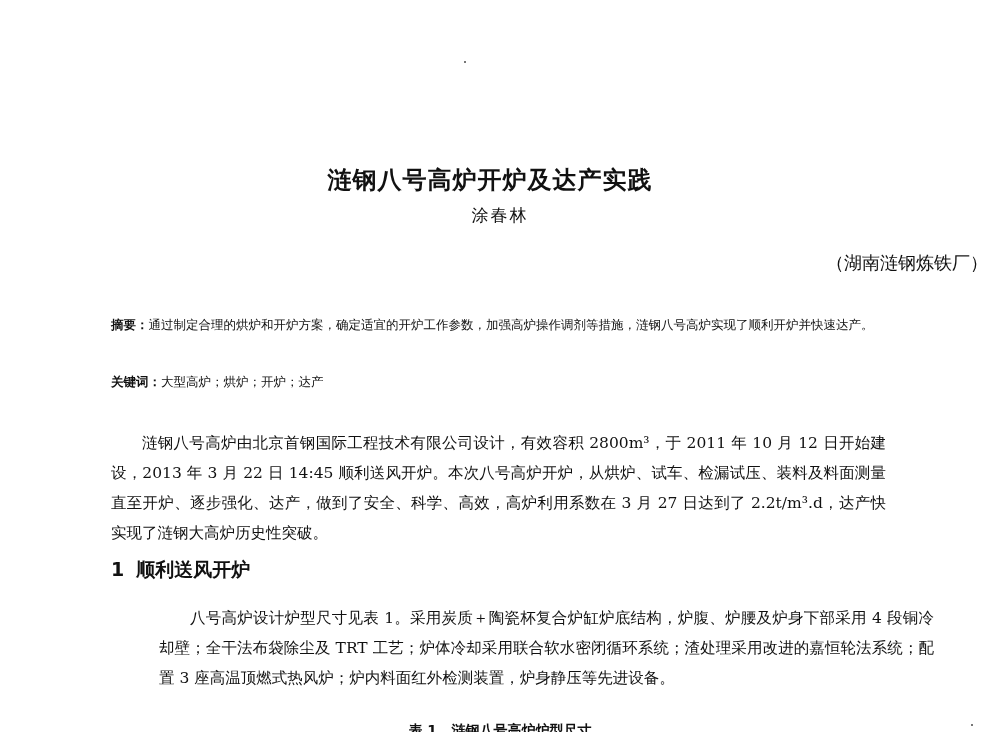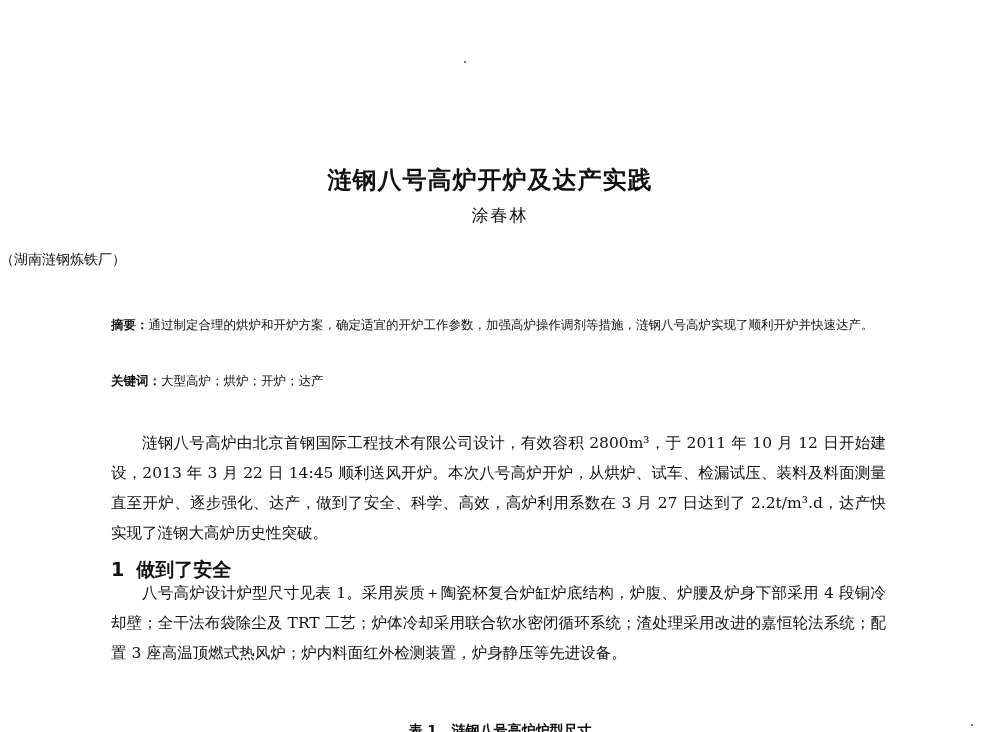--- a/index.html
+++ b/index.html
@@ -13,41 +13,41 @@
     position: absolute; left: 0; width: 980px; top: 164px;
     text-align: center; font-family: "DejaVu Sans", "Liberation Sans", sans-serif;
     font-weight: bold; font-size: 24px; letter-spacing: 1px; color: #111;
   }
   .author {
     position: absolute; left: 0; width: 1000px; top: 204px;
     text-align: center; font-size: 17px; letter-spacing: 2px;
   }
   .affil {
     position: absolute; left: 0; width: 988px; top: 251px;
-    text-align: left; font-size: 14px;
+    text-align: right; font-size: 18px;
   }
   .abstract {
     position: absolute; left: 111px; width: 780px; top: 312px;
     font-size: 12.5px; line-height: 29px;
     font-family: Liberation Mono, monospace;
   }
   .abstract .label { font-weight: bold; }
   .keywords {
     position: absolute; left: 111px; width: 780px; top: 372px;
     font-size: 12.5px; line-height: 20px;
-    font-family: Liberation Mono, monospace;
+    font-family: Liberation Serif, serif;
   }
   .keywords .label { font-weight: bold; }
   .para {
     position: absolute; left: 111px; width: 775px;
     font-size: 15.5px; line-height: 30px; text-align: justify;
     text-indent: 2em;
   }
   .p1 { top: 428px; }
-  .p2 { top: 578px; }
+  .p2 { top: 603px; margin-left: 48px; }
   .section {
     position: absolute; left: 111px; top: 557px;
     font-family: "DejaVu Sans", "Liberation Sans", sans-serif;
     font-weight: bold; font-size: 19px;
   }
   .section .num { margin-right: 12px; }
   .caption {
     position: absolute; left: 0; width: 1000px; top: 722px;
     text-align: center; font-family: "DejaVu Sans", "Liberation Sans", sans-serif;
     font-weight: bold; font-size: 14px; white-space: pre;
@@ -67,18 +67,18 @@
   <span class="label">摘要：</span><span>通过制定合理的烘炉和开炉方案，确定适宜的开炉工作参数，加强高炉操作调剂等措施，涟钢八号高炉实现了顺利开炉并快速达产。</span>
 </div>
 
 <div class="keywords">
   <span class="label">关键词：</span><span>大型高炉；烘炉；开炉；达产</span>
 </div>
 
 <div class="para p1">涟钢八号高炉由北京首钢国际工程技术有限公司设计，有效容积 2800m³，于 2011 年 10 月 12 日开始建设，2013 年 3 月 22 日 14:45 顺利送风开炉。本次八号高炉开炉，从烘炉、试车、检漏试压、装料及料面测量直至开炉、逐步强化、达产，做到了安全、科学、高效，高炉利用系数在 3 月 27 日达到了 2.2t/m³.d，达产快实现了涟钢大高炉历史性突破。</div>
 
 <div class="section">
-  <span class="num">1</span><span>做到了安全</span>
+  <span class="num">1</span><span>顺利送风开炉</span>
 </div>
 
 <div class="para p2">八号高炉设计炉型尺寸见表 1。采用炭质＋陶瓷杯复合炉缸炉底结构，炉腹、炉腰及炉身下部采用 4 段铜冷却壁；全干法布袋除尘及 TRT 工艺；炉体冷却采用联合软水密闭循环系统；渣处理采用改进的嘉恒轮法系统；配置 3 座高温顶燃式热风炉；炉内料面红外检测装置，炉身静压等先进设备。</div>
 
 <div class="caption">表 1   涟钢八号高炉炉型尺寸</div>
 
 </body></html>

